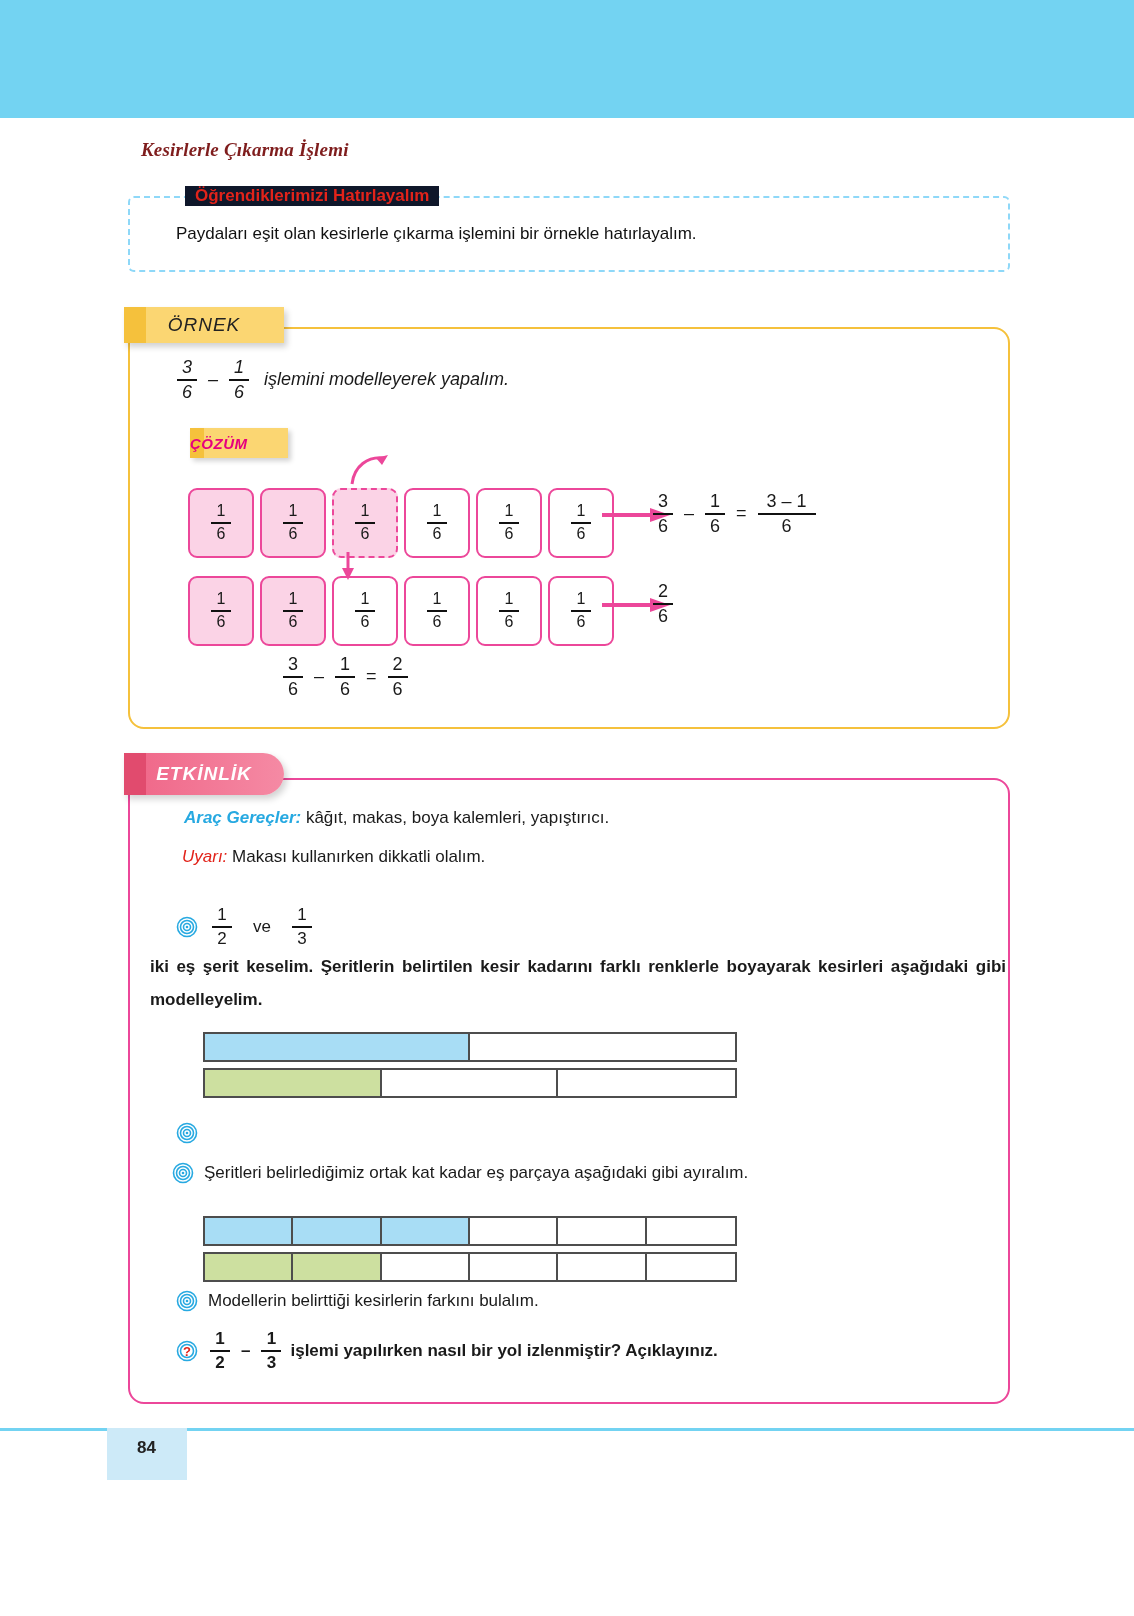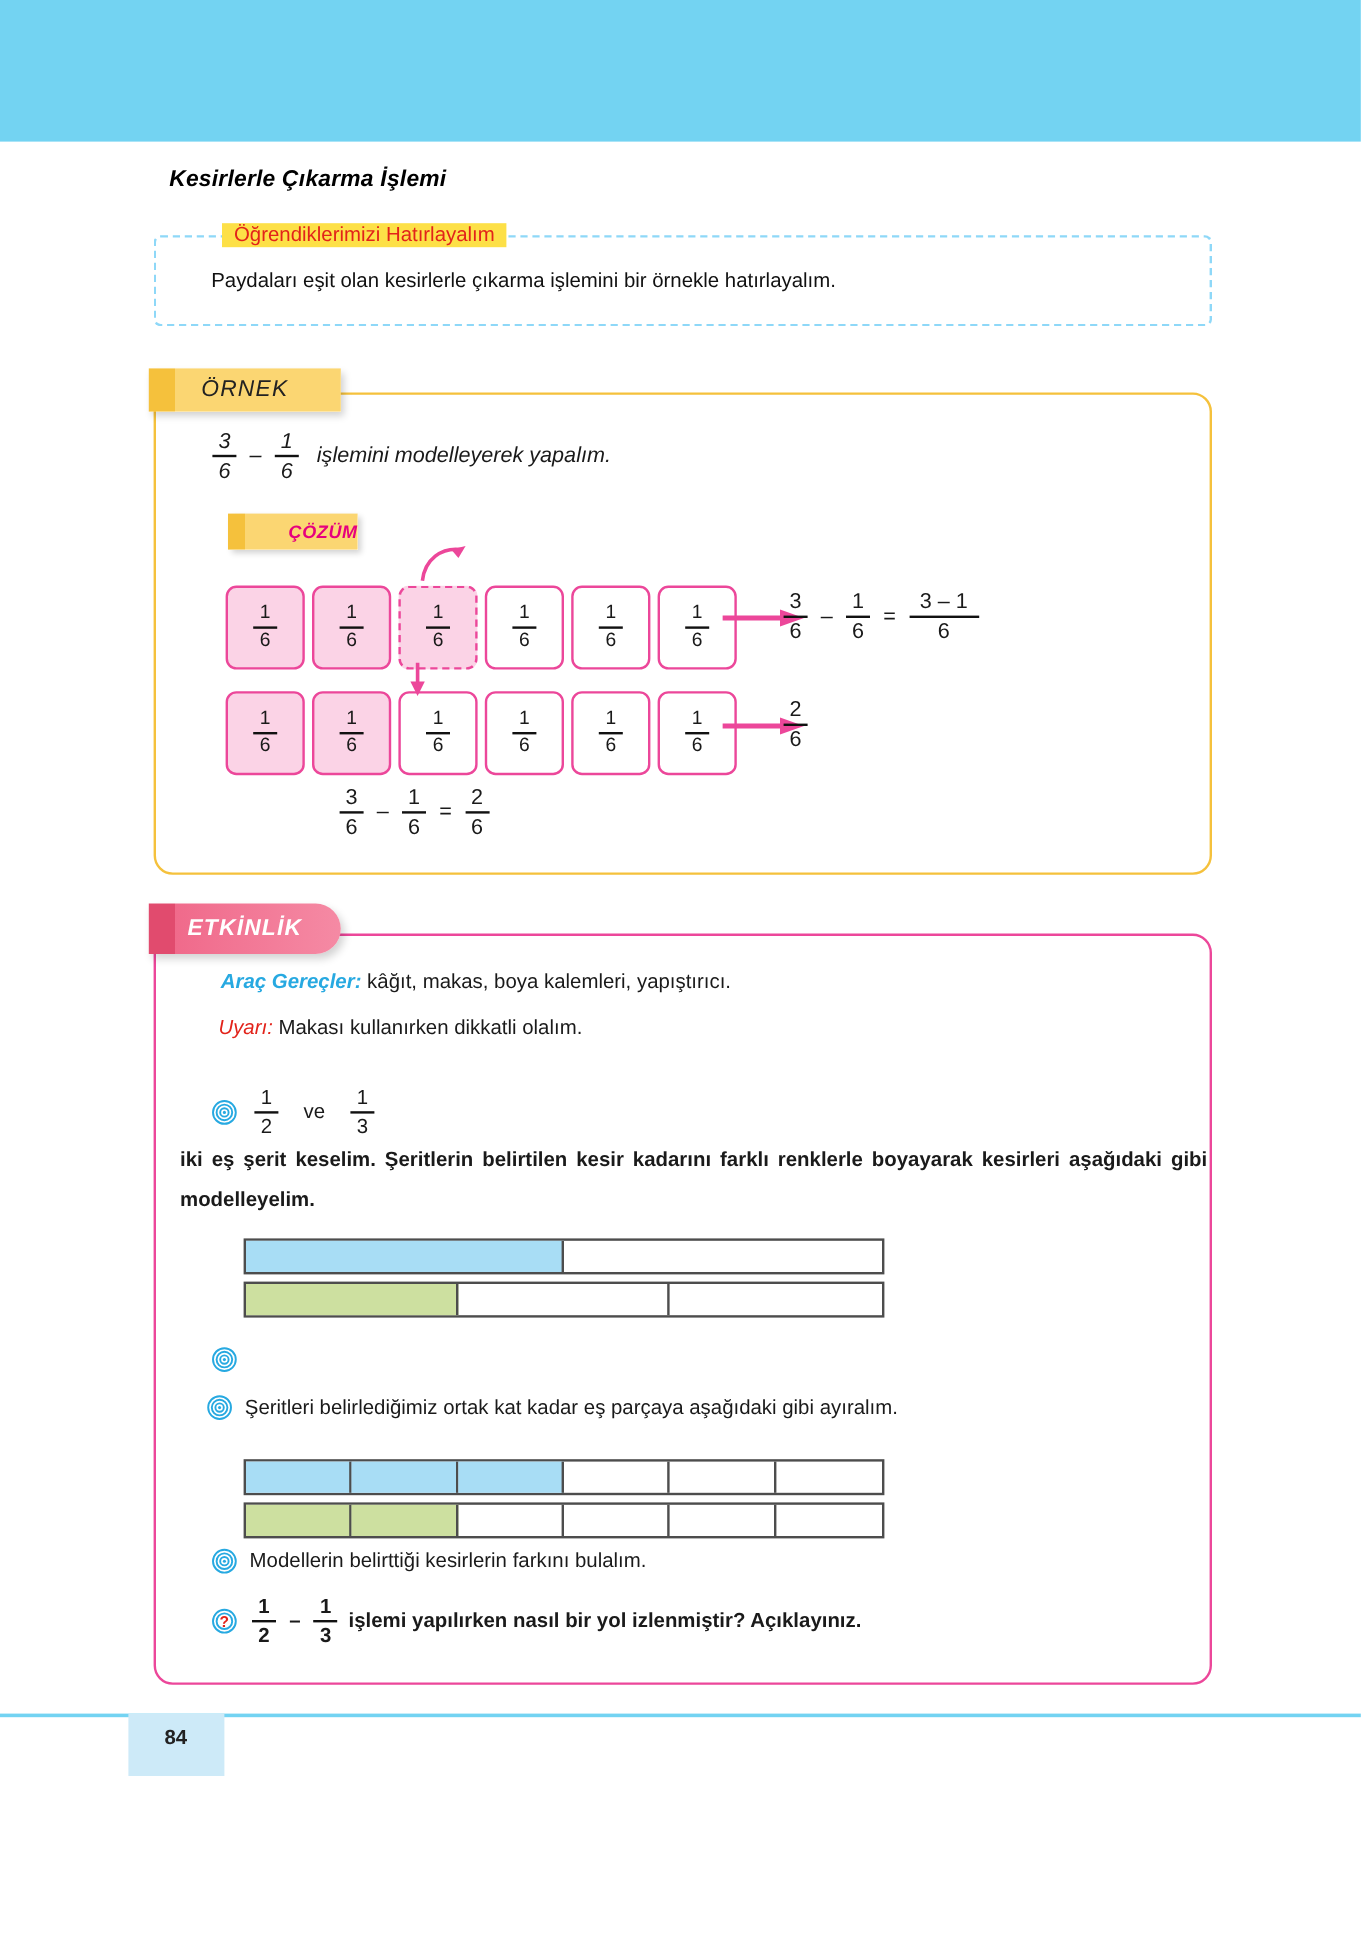--- a/index.html
+++ b/index.html
@@ -6,55 +6,55 @@
   body{
     width:1134px;height:1616px;position:relative;background:#ffffff;
     font-family:"Liberation Sans",sans-serif;color:#1a1a1a;overflow:hidden;
   }
   
   .top-banner{position:absolute;left:0;top:0;width:1134px;height:118px;background:#73d3f2;}
 
   
   .section-title{
     position:absolute;left:141px;top:139px;font-size:19px;font-weight:bold;
-    font-style:italic;color:#000000;letter-spacing:.2px;
+    font-style:italic;color:#7f1d1d;letter-spacing:.2px;font-family:Liberation Serif, serif;
   }
 
   
   .remember-box{
     position:absolute;left:128px;top:196px;width:878px;height:72px;
     border:2px dashed #8ed8f8;border-radius:6px;background:#fff;
   }
   .remember-title{
-    position:absolute;left:185px;top:186px;background:#fde047;padding:0 10px;
-    font-size:17px;font-weight:normal;color:#e2231a;
+    position:absolute;left:185px;top:186px;background:#0f172a;padding:0 10px;
+    font-size:17px;font-weight:bold;color:#e2231a;
   }
   .remember-text{
     position:absolute;left:176px;top:224px;font-size:17px;color:#111;
   }
 
   
   .ornek-card{
     position:absolute;left:128px;top:327px;width:878px;height:398px;
     border:2px solid #f5c13c;border-radius:16px;background:#fff;
   }
   .badge-ornek{
     position:absolute;left:124px;top:307px;width:160px;height:36px;
     background:linear-gradient(to right,#f5c13c 0px,#f5c13c 22px,#fbd672 22px,#fbd672 100%);
     box-shadow:3px 4px 6px rgba(0,0,0,.18);
     display:flex;align-items:center;justify-content:center;
   }
   .badge-ornek span{
     font-size:19px;font-weight:normal;font-style:italic;color:#222;letter-spacing:1px;
   }
   .badge-cozum{
-    position:absolute;left:190px;top:428px;width:108px;height:30px;
+    position:absolute;left:190px;top:428px;width:98px;height:30px;
     background:linear-gradient(to right,#f5c13c 0px,#f5c13c 14px,#fbd672 14px,#fbd672 100%);
     box-shadow:3px 3px 5px rgba(0,0,0,.18);
-    display:flex;align-items:center;justify-content:flex-end;
+    display:flex;align-items:center;justify-content:flex-start;
   }
   .badge-cozum span{
     font-size:15px;font-weight:bold;font-style:italic;color:#e6007e;letter-spacing:.5px;
   }
   .ornek-stmt{
     position:absolute;left:172px;top:358px;display:flex;align-items:center;
     font-size:18px;font-style:italic;
   }
   .ornek-stmt .txt{margin-left:10px;font-style:italic;}
 

